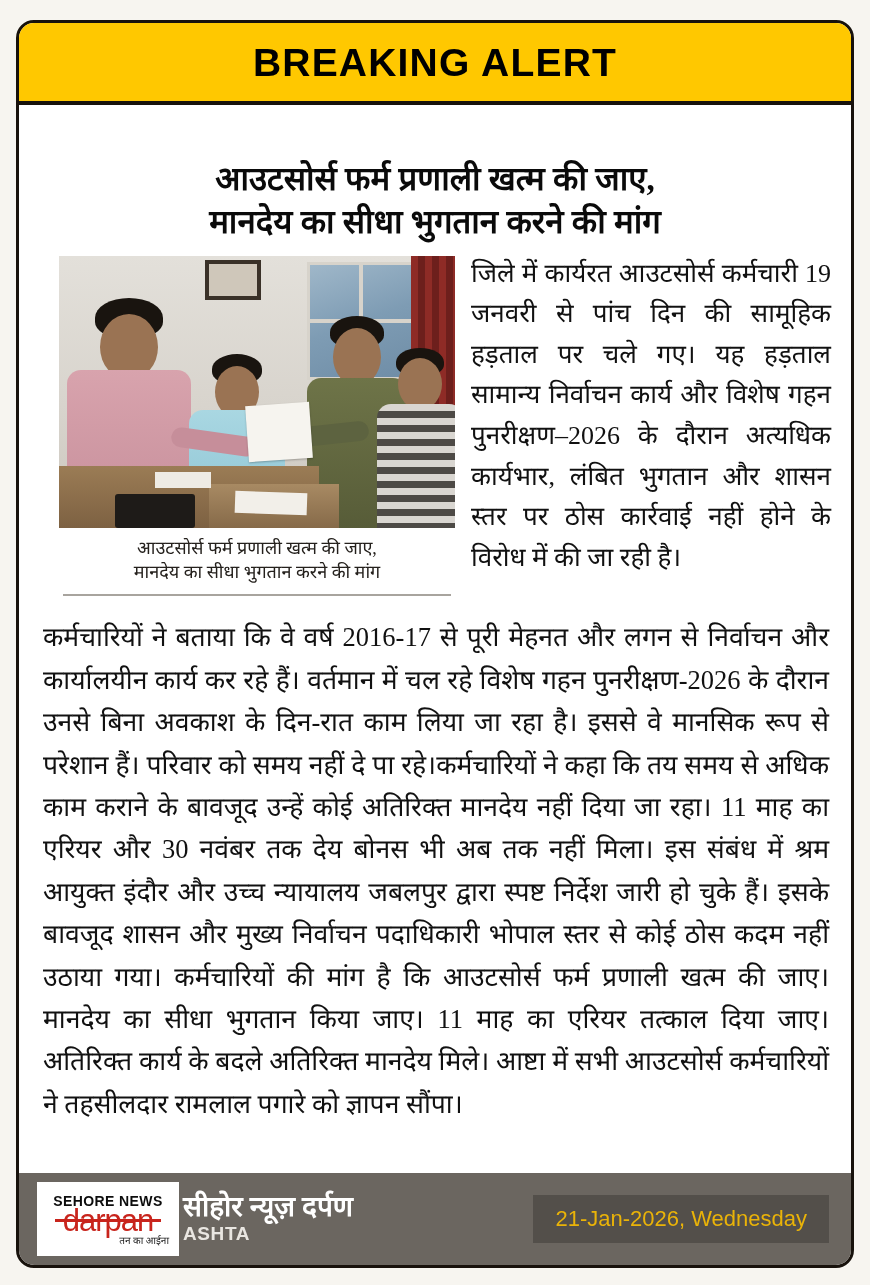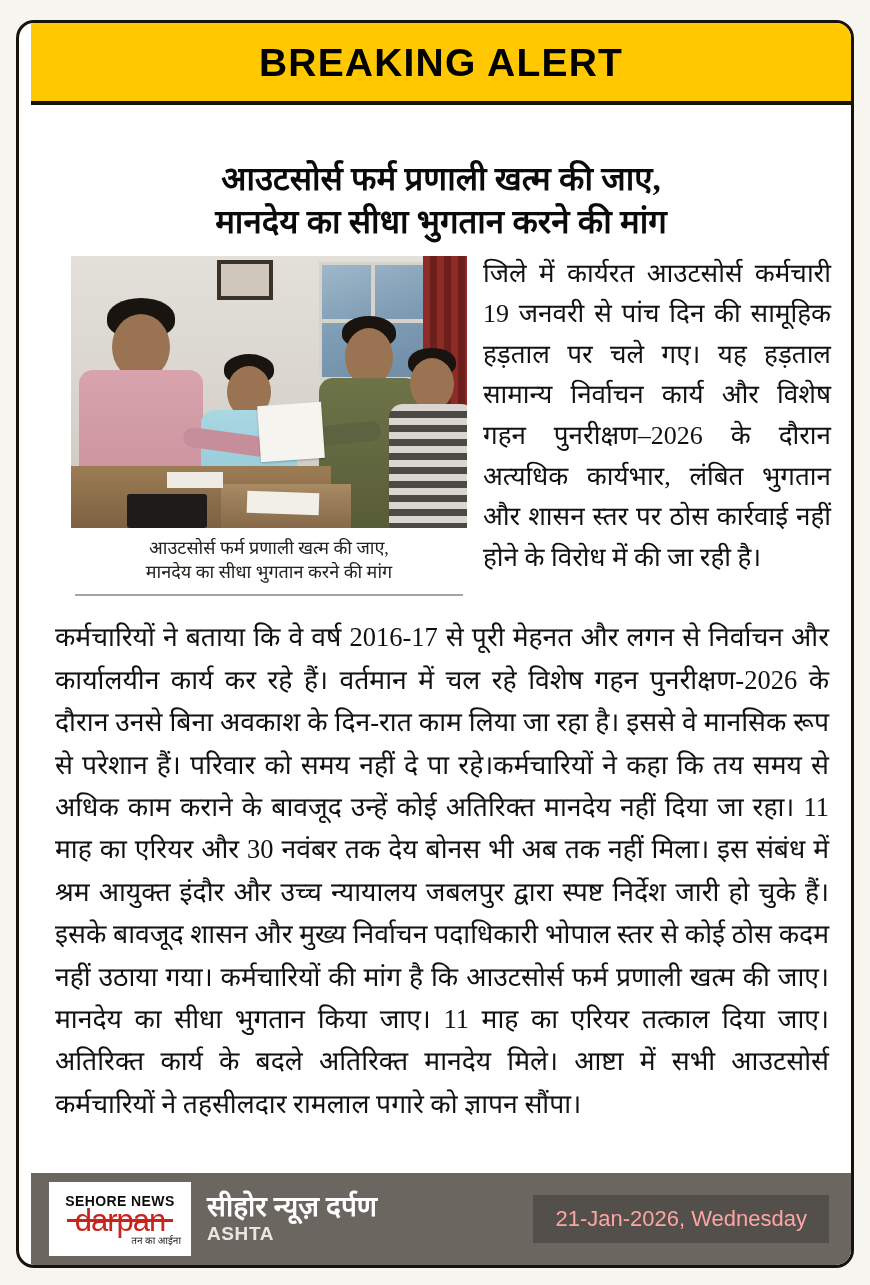--- a/index.html
+++ b/index.html
@@ -20,21 +20,20 @@
     top: 20px;
     width: 838px;
     height: 1248px;
     background: #ffffff;
     border: 3px solid #18120c;
     border-radius: 18px;
     box-sizing: border-box;
     overflow: hidden;
     display: flex;
     flex-direction: column;
-    padding-left: 12px;
   }
 
   
   #alert-bar {
     height: 78px;
     background: #ffc800;
     border-bottom: 4px solid #18120c;
     display: flex;
     align-items: center;
     justify-content: center;
@@ -270,21 +269,21 @@
   #brand-logo .logo-sub {
     font-family: "Liberation Serif", serif;
     font-size: 10px;
     color: #1a1a1a;
     line-height: 1;
     margin-top: 1px;
     align-self: flex-end;
     padding-right: 10px;
   }
   #brand-names {
-    margin-left: 16px;
+    margin-left: 4px;
     flex: 1 1 auto;
     min-width: 0;
   }
   #brand-names .brand-hi {
     font-family: "Liberation Serif", serif;
     font-weight: bold;
     font-size: 28px;
     color: #ffffff;
     line-height: 1.1;
   }
@@ -296,21 +295,21 @@
     letter-spacing: .6px;
     line-height: 1.2;
   }
   #date-pill {
     flex: 0 0 auto;
     background: #534f4a;
     border-radius: 0;
     padding: 11px 22px;
     font-family: "Liberation Sans", sans-serif;
     font-size: 22px;
-    color: #fca5a5;
+    color: #eab308;
     white-space: nowrap;
   }
 </style>
 </head>
 <body>
 
 <div id="card">
 
   <div id="alert-bar">
     <div class="alert-text">BREAKING ALERT</div>

